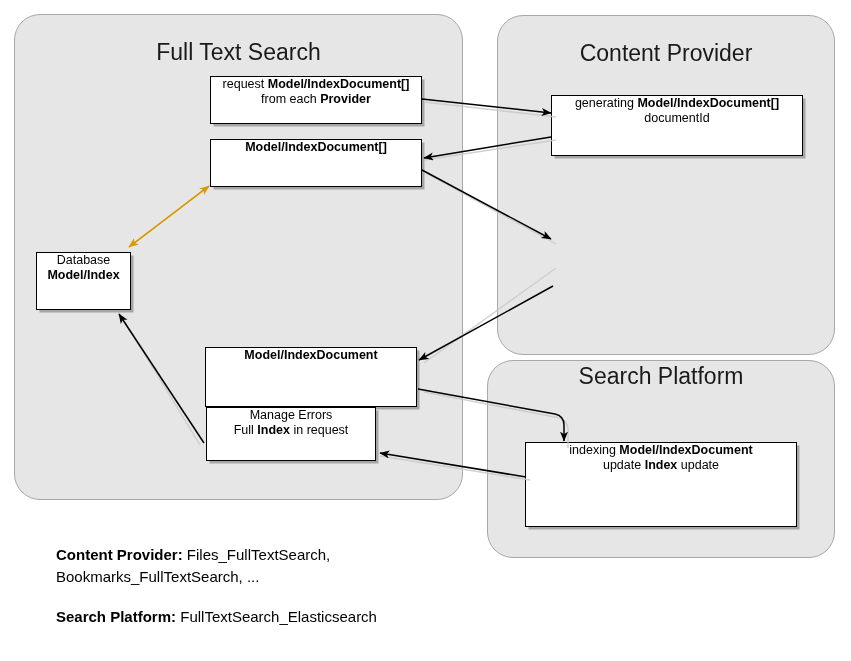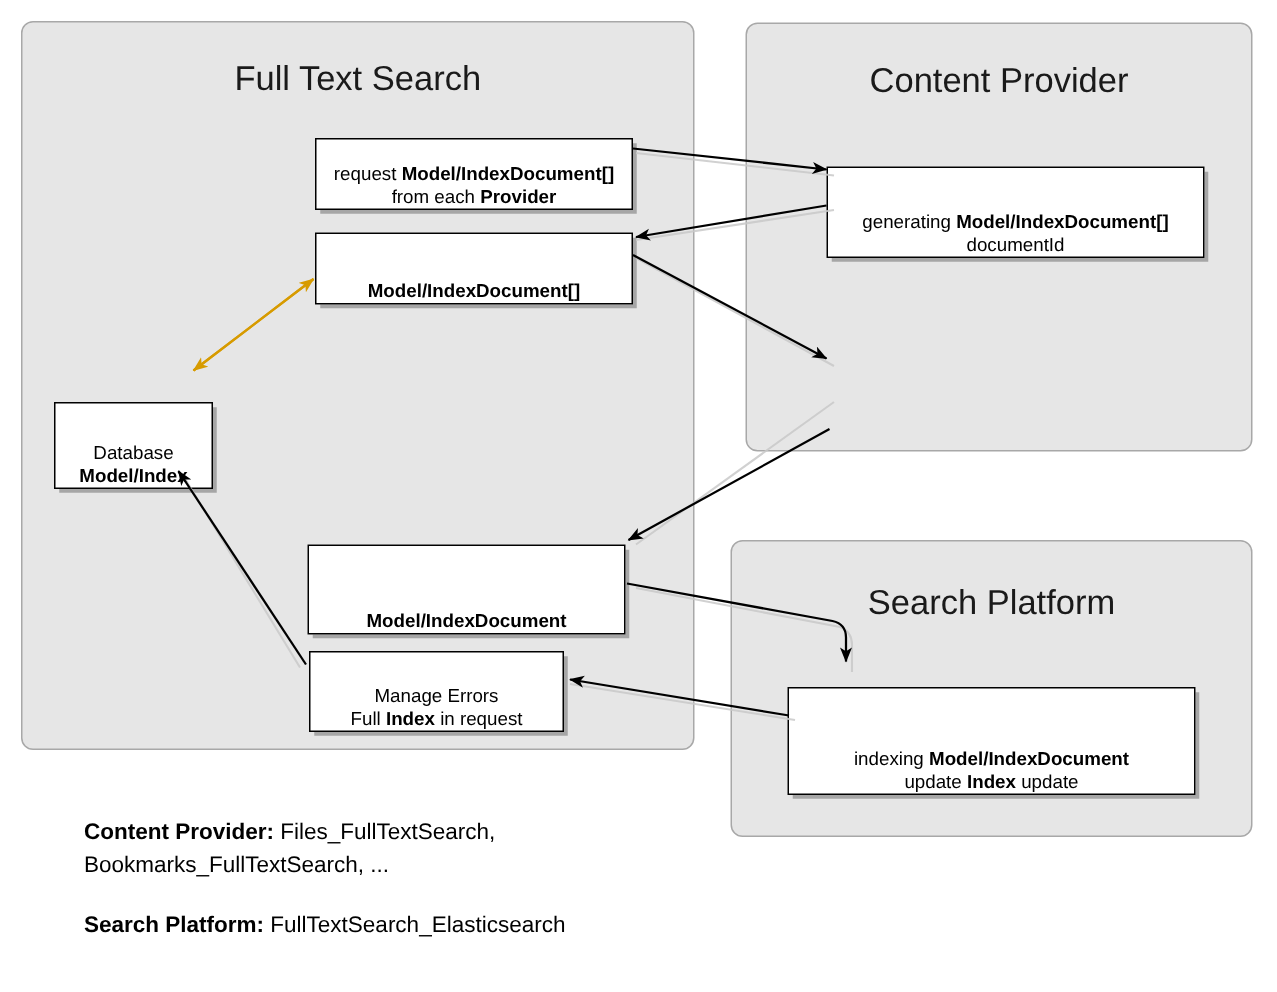--- a/index.html
+++ b/index.html
@@ -17,47 +17,46 @@
     height: 661px;
     background: #ffffff;
     overflow: hidden;
   }
 
   
   .group {
     position: absolute;
     background: #e6e6e6;
     border: 1px solid #a8a8a8;
-    border-radius: 8px;
+    border-radius: 26px;
     box-sizing: border-box;
   }
   .group-title {
     position: absolute;
     left: 0;
     right: 0;
     text-align: center;
     font-size: 23px;
     color: #1a1a1a;
     font-family: "Liberation Sans", sans-serif;
     white-space: nowrap;
   }
 
   
   .node {
     position: absolute;
     background: #ffffff;
     border: 1.6px solid #000000;
     box-sizing: border-box;
     display: flex;
-    align-items: flex-end;
+    align-items: flex-start;
     justify-content: center;
     text-align: center;
     box-shadow: 3px 3px 0 -0.5px rgba(0,0,0,0.28);
     z-index: 5;
-    margin-top: 16px;
   }
   .node .txt {
     font-size: 12.5px;
     line-height: 15px;
     color: #000000;
     padding: 0 8px;
   }
   .node .txt b { font-weight: bold; }
 
   
@@ -83,26 +82,26 @@
 </style>
 </head>
 <body>
 
 <div id="canvas">
 
   <div class="group" style="left:14px; top:14px; width:449px; height:486px;">
     <div class="group-title" style="top:24px;">Full Text Search</div>
   </div>
 
-  <div class="group" style="left:497px; top:15px; width:338px; height:286px;">
+  <div class="group" style="left:497px; top:15px; width:338px; height:340px;">
     <div class="group-title" style="top:24px;">Content Provider</div>
   </div>
 
   <div class="group" style="left:487px; top:360px; width:348px; height:198px;">
-    <div class="group-title" style="top:27px;">Search Platform</div>
+    <div class="group-title" style="top:2px;">Search Platform</div>
   </div>
 
   <svg id="wires" viewBox="0 0 851 661" xmlns="http://www.w3.org/2000/svg">
     <defs>
       <marker id="ah-black" markerWidth="11" markerHeight="11" refX="9.4" refY="4" orient="auto" markerUnits="userSpaceOnUse">
         <path d="M0,0 L10,4 L0,8 L2.6,4 Z" fill="#000000"></path>
       </marker>
       <marker id="ah-orange" markerWidth="11" markerHeight="11" refX="9.4" refY="4" orient="auto" markerUnits="userSpaceOnUse">
         <path d="M0,0 L10,4 L0,8 L2.6,4 Z" fill="#d79b00"></path>
       </marker>
@@ -145,49 +144,49 @@
       <span>from each </span><b>Provider</b>
     </div>
   </div>
 
   <div class="node" style="left:210px; top:139px; width:212px; height:48px;">
     <div class="txt">
       <b>Model/IndexDocument[]</b>
     </div>
   </div>
 
-  <div class="node" style="left:36px; top:252px; width:106px; height:58px;">
+  <div class="node" style="left:36px; top:252px; width:95px; height:58px;">
     <div class="txt">
       <span>Database</span><br>
       <b>Model/Index</b>
     </div>
   </div>
 
   <div class="node" style="left:205px; top:347px; width:212px; height:60px;">
     <div class="txt">
       <b>Model/IndexDocument</b>
     </div>
   </div>
 
-  <div class="node" style="left:206px; top:418px; width:170px; height:54px;">
+  <div class="node" style="left:206px; top:407px; width:170px; height:54px;">
     <div class="txt">
       <span>Manage Errors</span><br>
       <span>Full </span><b>Index</b><span> in request</span>
     </div>
   </div>
 
   <div class="node" style="left:551px; top:95px; width:252px; height:61px;">
     <div class="txt">
       <span>generating </span><b>Model/IndexDocument[]</b><br>
       <span>documentId</span>
     </div>
   </div>
 
 
-  <div class="node" style="left:525px; top:442px; width:272px; height:72px;">
+  <div class="node" style="left:525px; top:442px; width:272px; height:85px;">
     <div class="txt">
       <span>indexing </span><b>Model/IndexDocument</b><br>
       <span>update </span><b>Index</b><span> update</span>
     </div>
   </div>
 
   <div class="legend" style="left:56px; top:544px; width:480px;">
     <b>Content Provider:</b><span> Files_FullTextSearch,</span><br>
     <span>Bookmarks_FullTextSearch, ...</span>
   </div>

